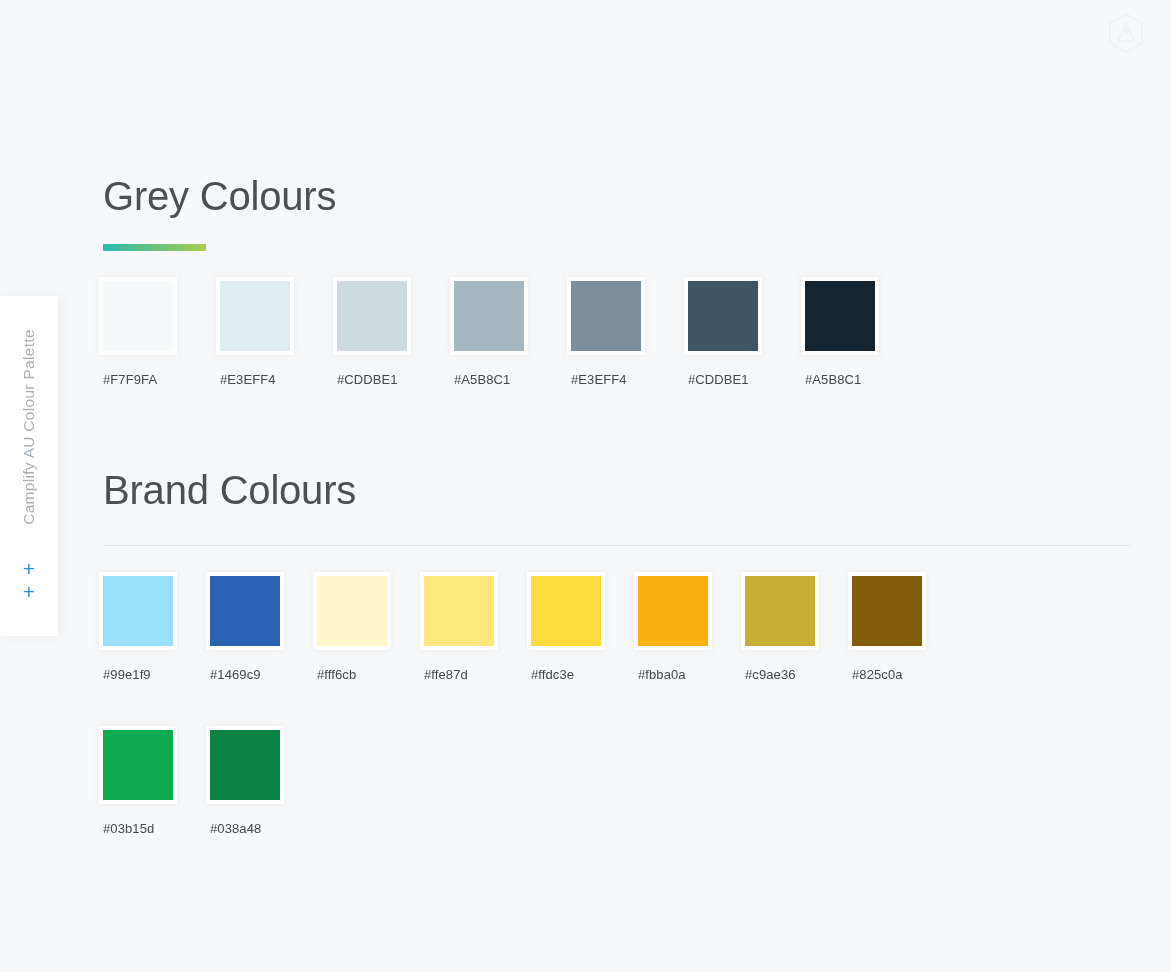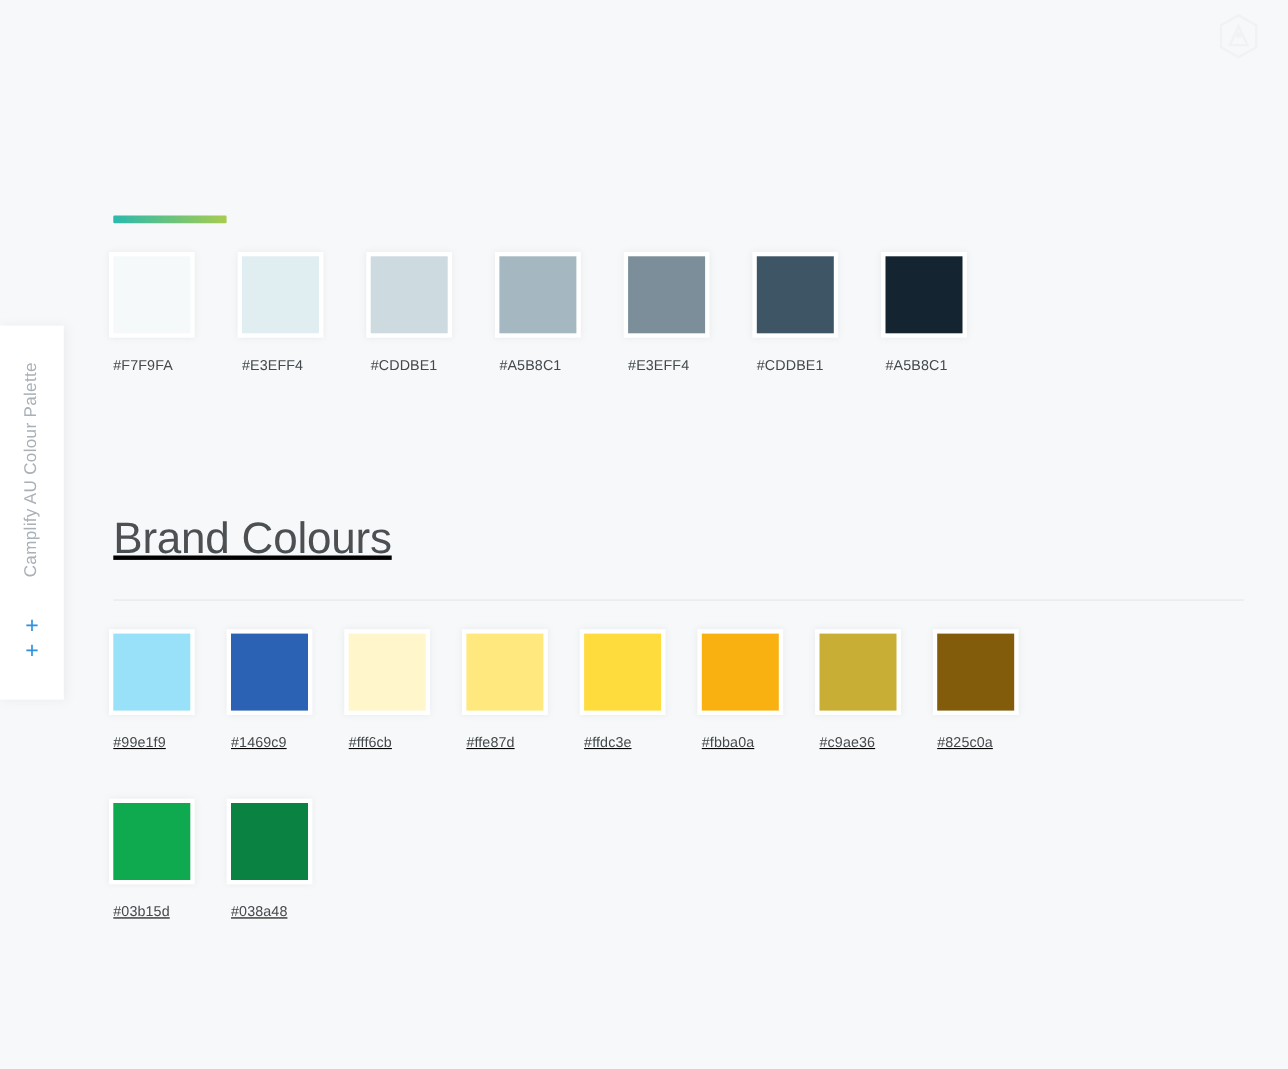--- a/index.html
+++ b/index.html
@@ -76,21 +76,21 @@
   .content {
     position: absolute;
     left: 103px;
     top: 0;
     width: 1068px;
     height: 972px;
   }
 
   .section { position: absolute; left: 0; }
   .section-grey  { top: 172px; }
-  .section-brand { top: 466px; text-decoration: underline; }
+  .section-brand { top: 466px; }
 
   .section-title {
     font-size: 40px;
     line-height: 48px;
     font-weight: 400;
     color: #4c5053;
     letter-spacing: -0.2px;
     margin: 0;
     font-family: "Liberation Sans", sans-serif;
   }
@@ -164,20 +164,21 @@
   </div>
   <div class="side-plus-group">
     <span class="side-plus" style="color: rgb(46, 146, 221);">+</span>
     <span class="side-plus" style="color: rgb(46, 146, 221);">+</span>
   </div>
 </div>
 
 <div class="content">
 
   <div class="section section-grey">
+    <h1 class="section-title">Grey Colours</h1>
     <div class="accent-bar" style="background: linear-gradient(90deg, rgb(43, 185, 173) 0%, rgb(168, 204, 79) 100%);"></div>
     <div class="swatch-row row-grey">
         <div class="swatch-cell">
           <div class="swatch-card">
             <div class="swatch-chip" style="background: rgb(245, 249, 250);"></div>
           </div>
           <div class="swatch-label">#F7F9FA</div>
         </div>
         <div class="swatch-cell">
           <div class="swatch-card">

